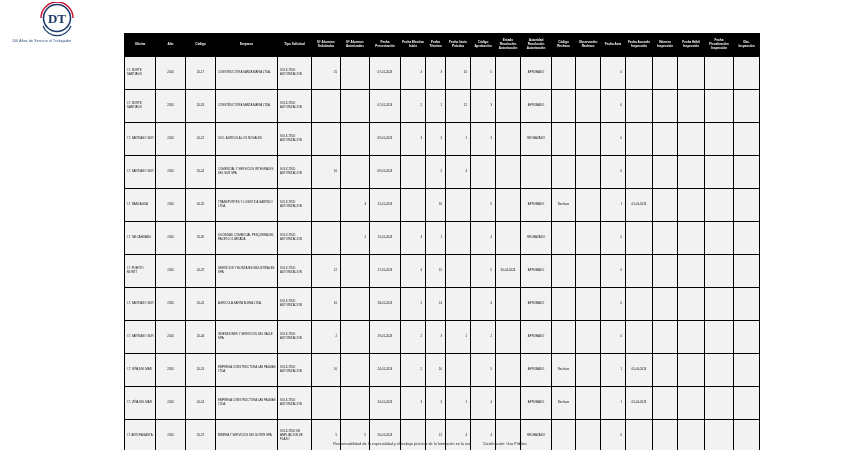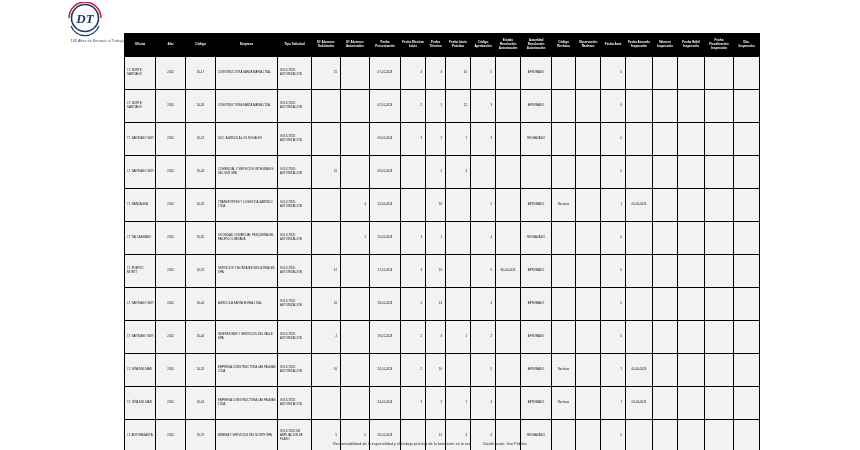--- a/index.html
+++ b/index.html
@@ -15,25 +15,24 @@
   .page {
     position: relative;
     width: 860px;
     height: 450px;
     background: #ffffff;
   }
 
   
   .logo-block {
     position: absolute;
-    left: 40px;
+    left: 12px;
     top: 2px;
     width: 90px;
-    text-align: right;
-    font-style: italic;
+    text-align: left;
   }
   .logo-circle {
     position: relative;
     width: 44px;
     height: 36px;
     margin: 0 auto;
   }
   .logo-circle svg { display: block; }
   .logo-caption {
     font-size: 3.4px;

